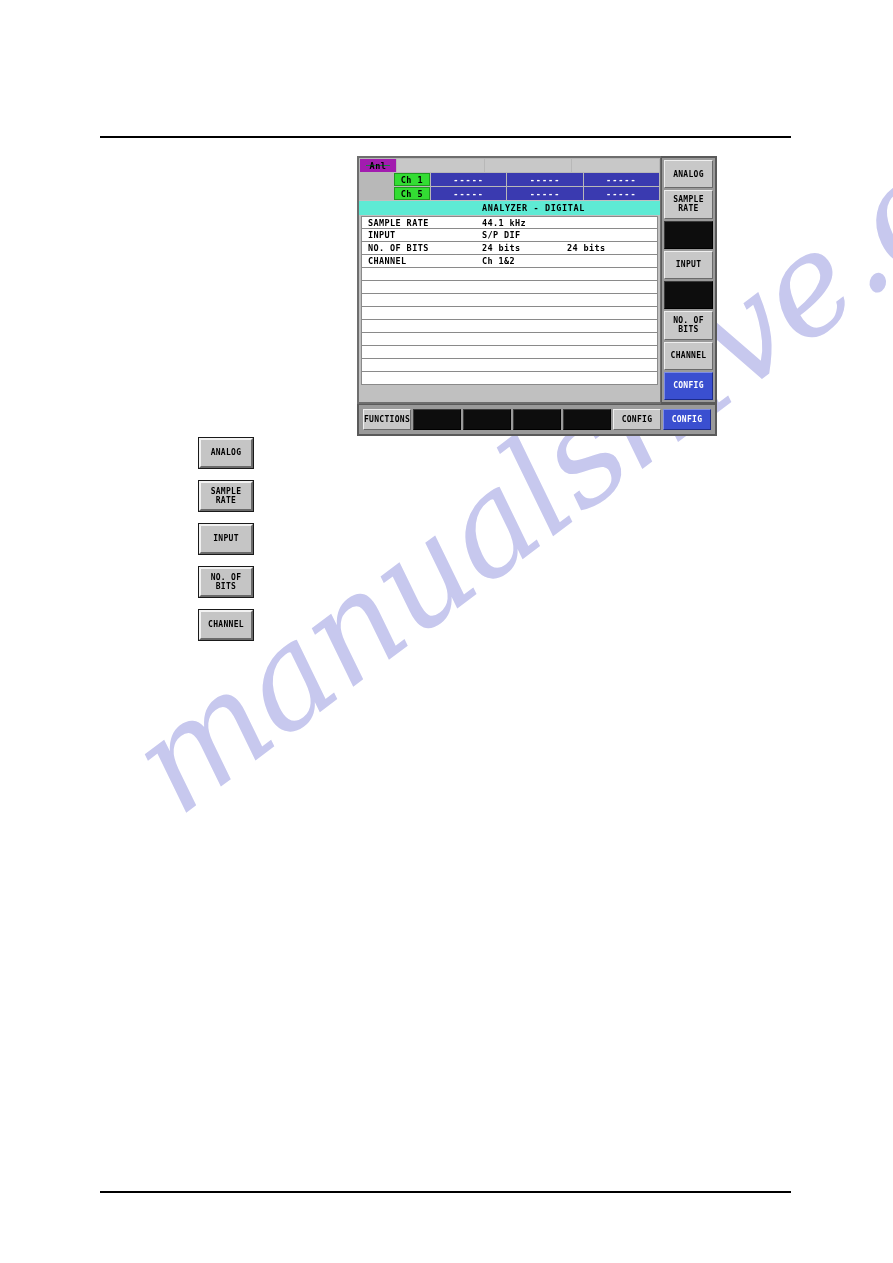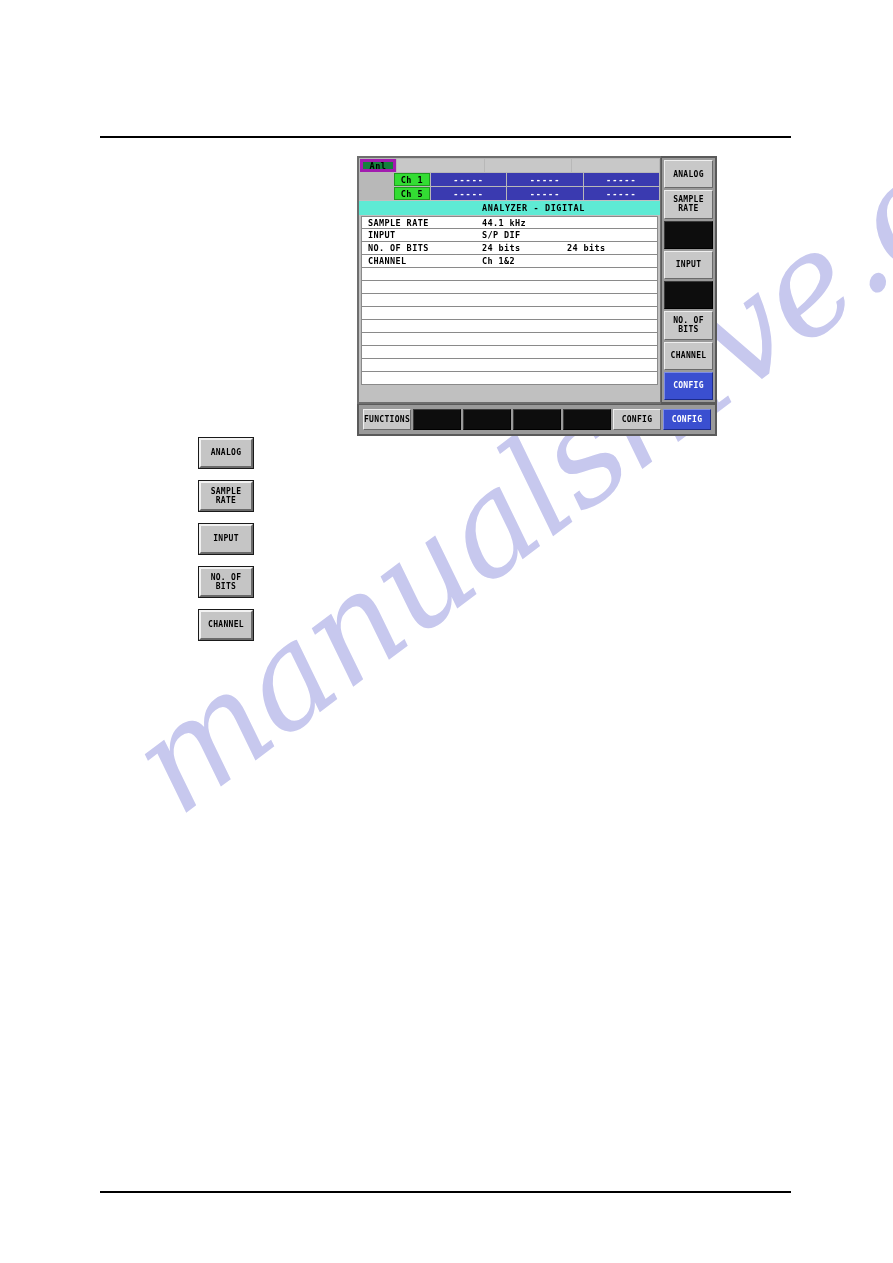--- a/index.html
+++ b/index.html
@@ -103,21 +103,21 @@
     font-size: 8.5px;
     font-weight: bold;
     color: #000;
     display: flex;
     align-items: center;
     justify-content: center;
     letter-spacing: 0.5px;
   }
   .meas-label.hdr {
     background: #15803d;
-    border: 3px solid #a21caf;
+    border: 6px solid #a21caf;
     box-sizing: border-box;
   }
   .meas-label.ch {
     background: #33dd33;
     border: 1px solid #1f9a1f;
     box-sizing: border-box;
   }
   .meas-cell {
     flex: 1 1 0;
     margin-left: 1px;

